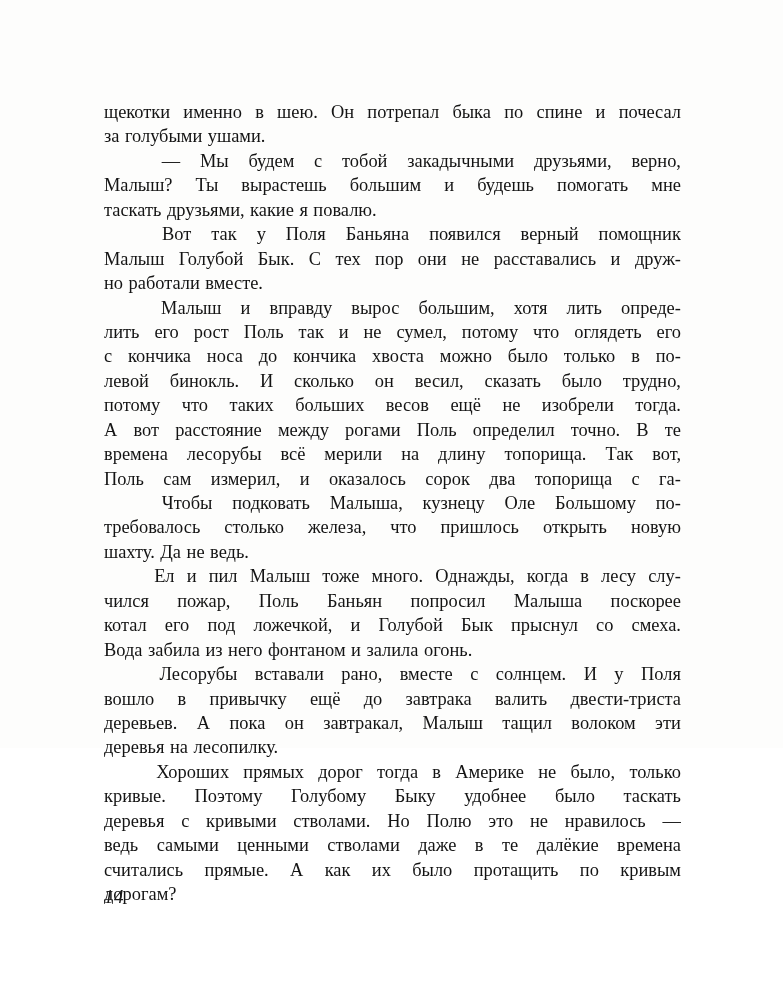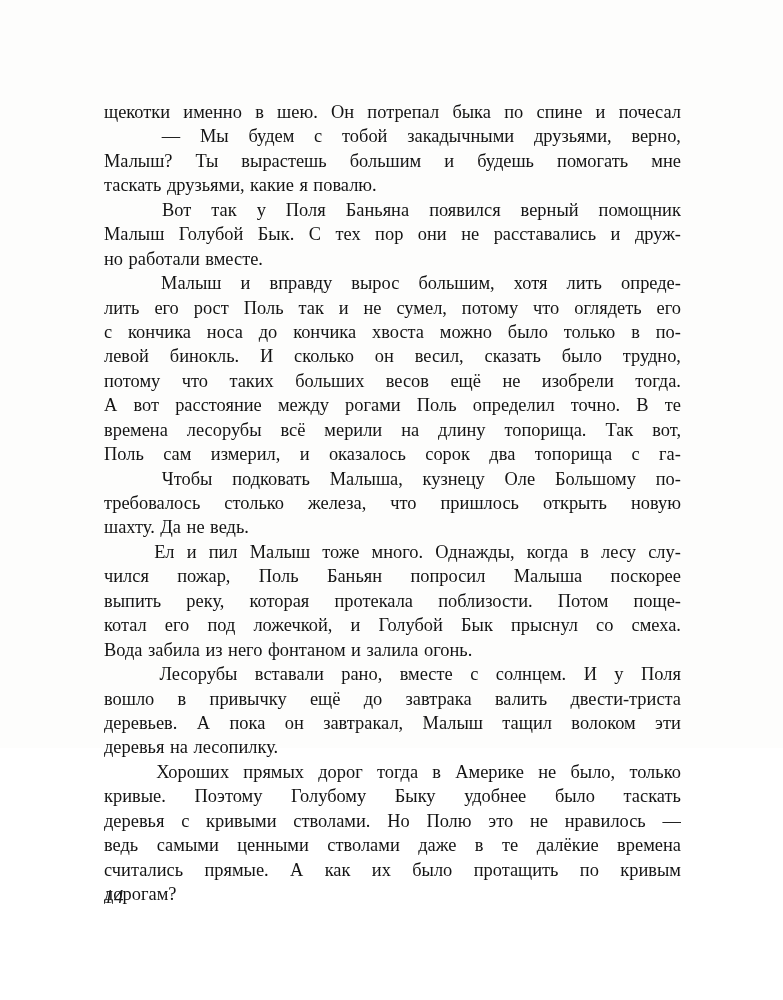--- a/index.html
+++ b/index.html
@@ -83,20 +83,21 @@
   }
 </style>
 </head>
 <body>
 
 <div id="page">
 
   <div id="text-block">
       <div class="para">
         <div class="line just"><span class="w">щекотки</span><span class="w">именно</span><span class="w">в</span><span class="w">шею.</span><span class="w">Он</span><span class="w">потрепал</span><span class="w">быка</span><span class="w">по</span><span class="w">спине</span><span class="w">и</span><span class="w">почесал</span></div>
+        <div class="line last"><span class="w">за</span><span class="w">голубыми</span><span class="w">ушами.</span></div>
       </div>
       <div class="para">
         <div class="line just indent"><span class="lead"></span><span class="w">—</span><span class="w">Мы</span><span class="w">будем</span><span class="w">с</span><span class="w">тобой</span><span class="w">закадычными</span><span class="w">друзьями,</span><span class="w">верно,</span></div>
         <div class="line just"><span class="w">Малыш?</span><span class="w">Ты</span><span class="w">вырастешь</span><span class="w">большим</span><span class="w">и</span><span class="w">будешь</span><span class="w">помогать</span><span class="w">мне</span></div>
         <div class="line last"><span class="w">таскать</span><span class="w">друзьями,</span><span class="w">какие</span><span class="w">я</span><span class="w">повалю.</span></div>
       </div>
       <div class="para">
         <div class="line just indent"><span class="lead"></span><span class="w">Вот</span><span class="w">так</span><span class="w">у</span><span class="w">Поля</span><span class="w">Баньяна</span><span class="w">появился</span><span class="w">верный</span><span class="w">помощник</span></div>
         <div class="line just"><span class="w">Малыш</span><span class="w">Голубой</span><span class="w">Бык.</span><span class="w">С</span><span class="w">тех</span><span class="w">пор</span><span class="w">они</span><span class="w">не</span><span class="w">расставались</span><span class="w">и</span><span class="w">друж-</span></div>
         <div class="line last"><span class="w">но</span><span class="w">работали</span><span class="w">вместе.</span></div>
@@ -112,21 +113,20 @@
         <div class="line just"><span class="w">Поль</span><span class="w">сам</span><span class="w">измерил,</span><span class="w">и</span><span class="w">оказалось</span><span class="w">сорок</span><span class="w">два</span><span class="w">топорища</span><span class="w">с</span><span class="w">га-</span></div>
       </div>
       <div class="para">
         <div class="line just indent"><span class="lead"></span><span class="w">Чтобы</span><span class="w">подковать</span><span class="w">Малыша,</span><span class="w">кузнецу</span><span class="w">Оле</span><span class="w">Большому</span><span class="w">по-</span></div>
         <div class="line just"><span class="w">требовалось</span><span class="w">столько</span><span class="w">железа,</span><span class="w">что</span><span class="w">пришлось</span><span class="w">открыть</span><span class="w">новую</span></div>
         <div class="line last"><span class="w">шахту.</span><span class="w">Да</span><span class="w">не</span><span class="w">ведь.</span></div>
       </div>
       <div class="para">
         <div class="line just indent"><span class="lead"></span><span class="w">Ел</span><span class="w">и</span><span class="w">пил</span><span class="w">Малыш</span><span class="w">тоже</span><span class="w">много.</span><span class="w">Однажды,</span><span class="w">когда</span><span class="w">в</span><span class="w">лесу</span><span class="w">слу-</span></div>
         <div class="line just"><span class="w">чился</span><span class="w">пожар,</span><span class="w">Поль</span><span class="w">Баньян</span><span class="w">попросил</span><span class="w">Малыша</span><span class="w">поскорее</span></div>
-        <div class="line just"><span class="w">выпить</span><span class="w">реку,</span><span class="w">которая</span><span class="w">протекала</span><span class="w">поблизости.</span><span class="w">Потом</span><span class="w">поще-</span></div>
         <div class="line just"><span class="w">котал</span><span class="w">его</span><span class="w">под</span><span class="w">ложечкой,</span><span class="w">и</span><span class="w">Голубой</span><span class="w">Бык</span><span class="w">прыснул</span><span class="w">со</span><span class="w">смеха.</span></div>
         <div class="line last"><span class="w">Вода</span><span class="w">забила</span><span class="w">из</span><span class="w">него</span><span class="w">фонтаном</span><span class="w">и</span><span class="w">залила</span><span class="w">огонь.</span></div>
       </div>
       <div class="para">
         <div class="line just indent"><span class="lead"></span><span class="w">Лесорубы</span><span class="w">вставали</span><span class="w">рано,</span><span class="w">вместе</span><span class="w">с</span><span class="w">солнцем.</span><span class="w">И</span><span class="w">у</span><span class="w">Поля</span></div>
         <div class="line just"><span class="w">вошло</span><span class="w">в</span><span class="w">привычку</span><span class="w">ещё</span><span class="w">до</span><span class="w">завтрака</span><span class="w">валить</span><span class="w">двести-триста</span></div>
         <div class="line just"><span class="w">деревьев.</span><span class="w">А</span><span class="w">пока</span><span class="w">он</span><span class="w">завтракал,</span><span class="w">Малыш</span><span class="w">тащил</span><span class="w">волоком</span><span class="w">эти</span></div>
         <div class="line last"><span class="w">деревья</span><span class="w">на</span><span class="w">лесопилку.</span></div>
       </div>
       <div class="para">

